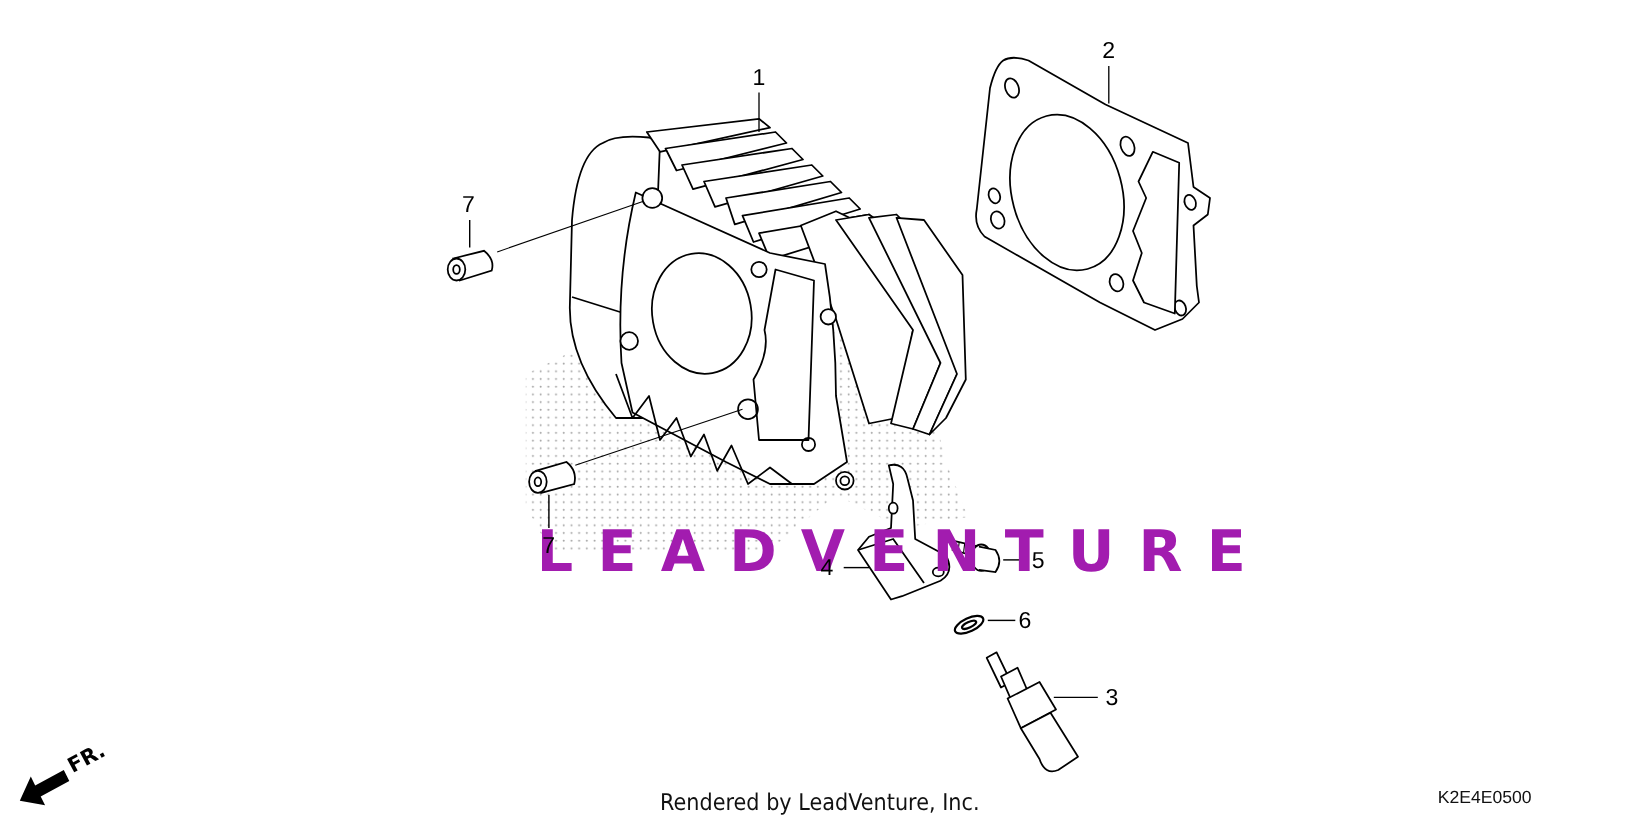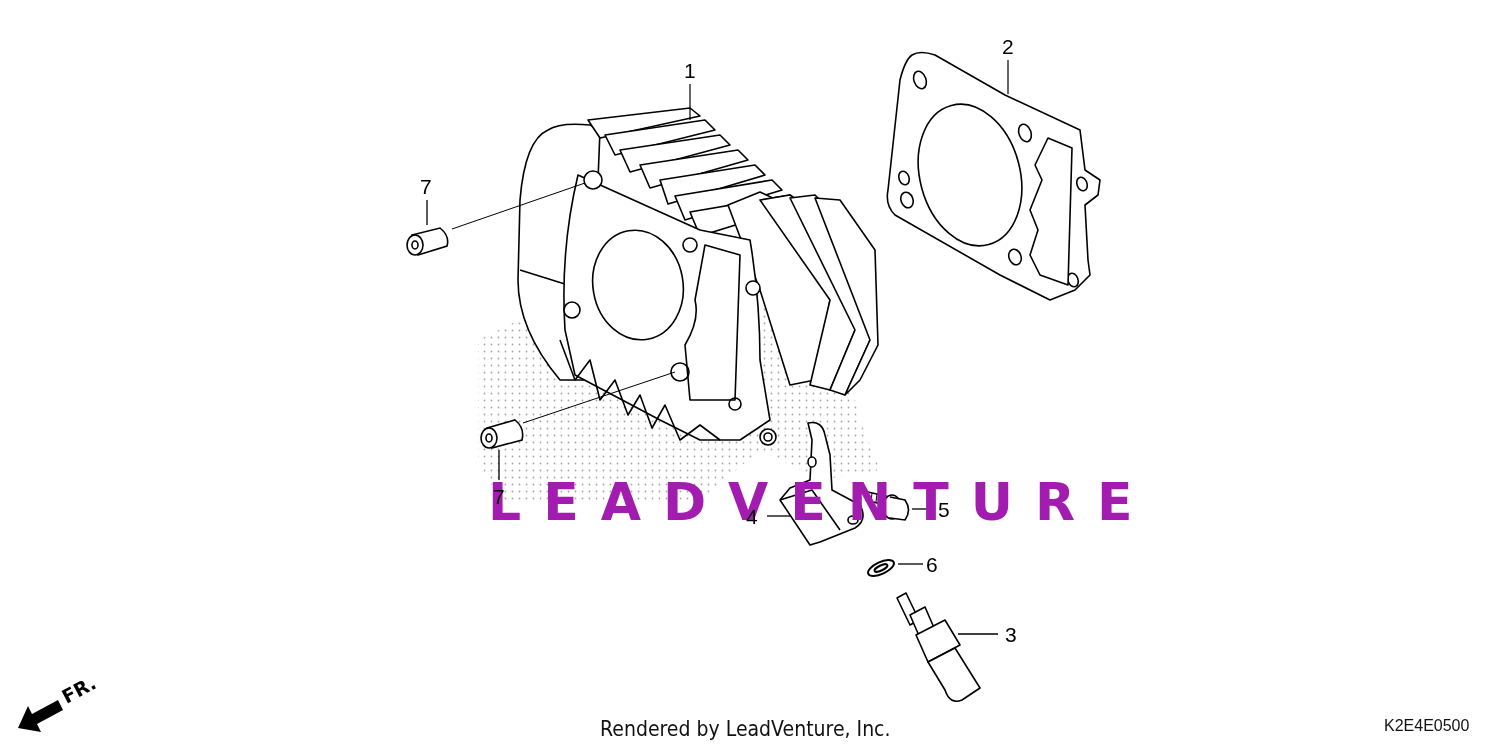--- a/index.html
+++ b/index.html
@@ -4,21 +4,21 @@
 <style>
   html, body { margin:0; padding:0; background:#ffffff; }
   body { width:1500px; height:750px; position:relative; overflow:hidden;
          font-family:"Liberation Sans", sans-serif; }
   #diagram { position:absolute; left:0; top:0; width:1500px; height:750px; }
   .callout-num { position:absolute; font-family:"Liberation Sans", sans-serif; font-size:21px; color:#000; line-height:1; }
   .watermark { position:absolute; left:488px; top:472px; font-family:"DejaVu Sans", sans-serif;
                font-weight:bold; font-size:52px; letter-spacing:22px; color:#a21caf; white-space:nowrap; }
   .footer-credit { position:absolute; left:600px; top:717px; font-family:"DejaVu Sans", sans-serif;
                    font-size:21px; color:#111; white-space:nowrap; transform:scaleX(0.9); transform-origin:left top;}
-  .diagram-code { position:absolute; left:1384px; top:717px; font-family:"Liberation Sans", sans-serif;
+  .diagram-code { position:absolute; left:1307px; top:717px; font-family:"Liberation Sans", sans-serif;
                   font-size:16px; color:#111; }
   .front-label { position:absolute; left:58px; top:688px; font-family:"DejaVu Sans", sans-serif;
                  font-weight:bold; font-size:19px; transform:rotate(-28deg); transform-origin:left top; }
 </style>
 </head>
 <body>
 
 <div>
 <svg id="diagram" viewBox="0 0 1500 750" xmlns="http://www.w3.org/2000/svg">
   <defs>

